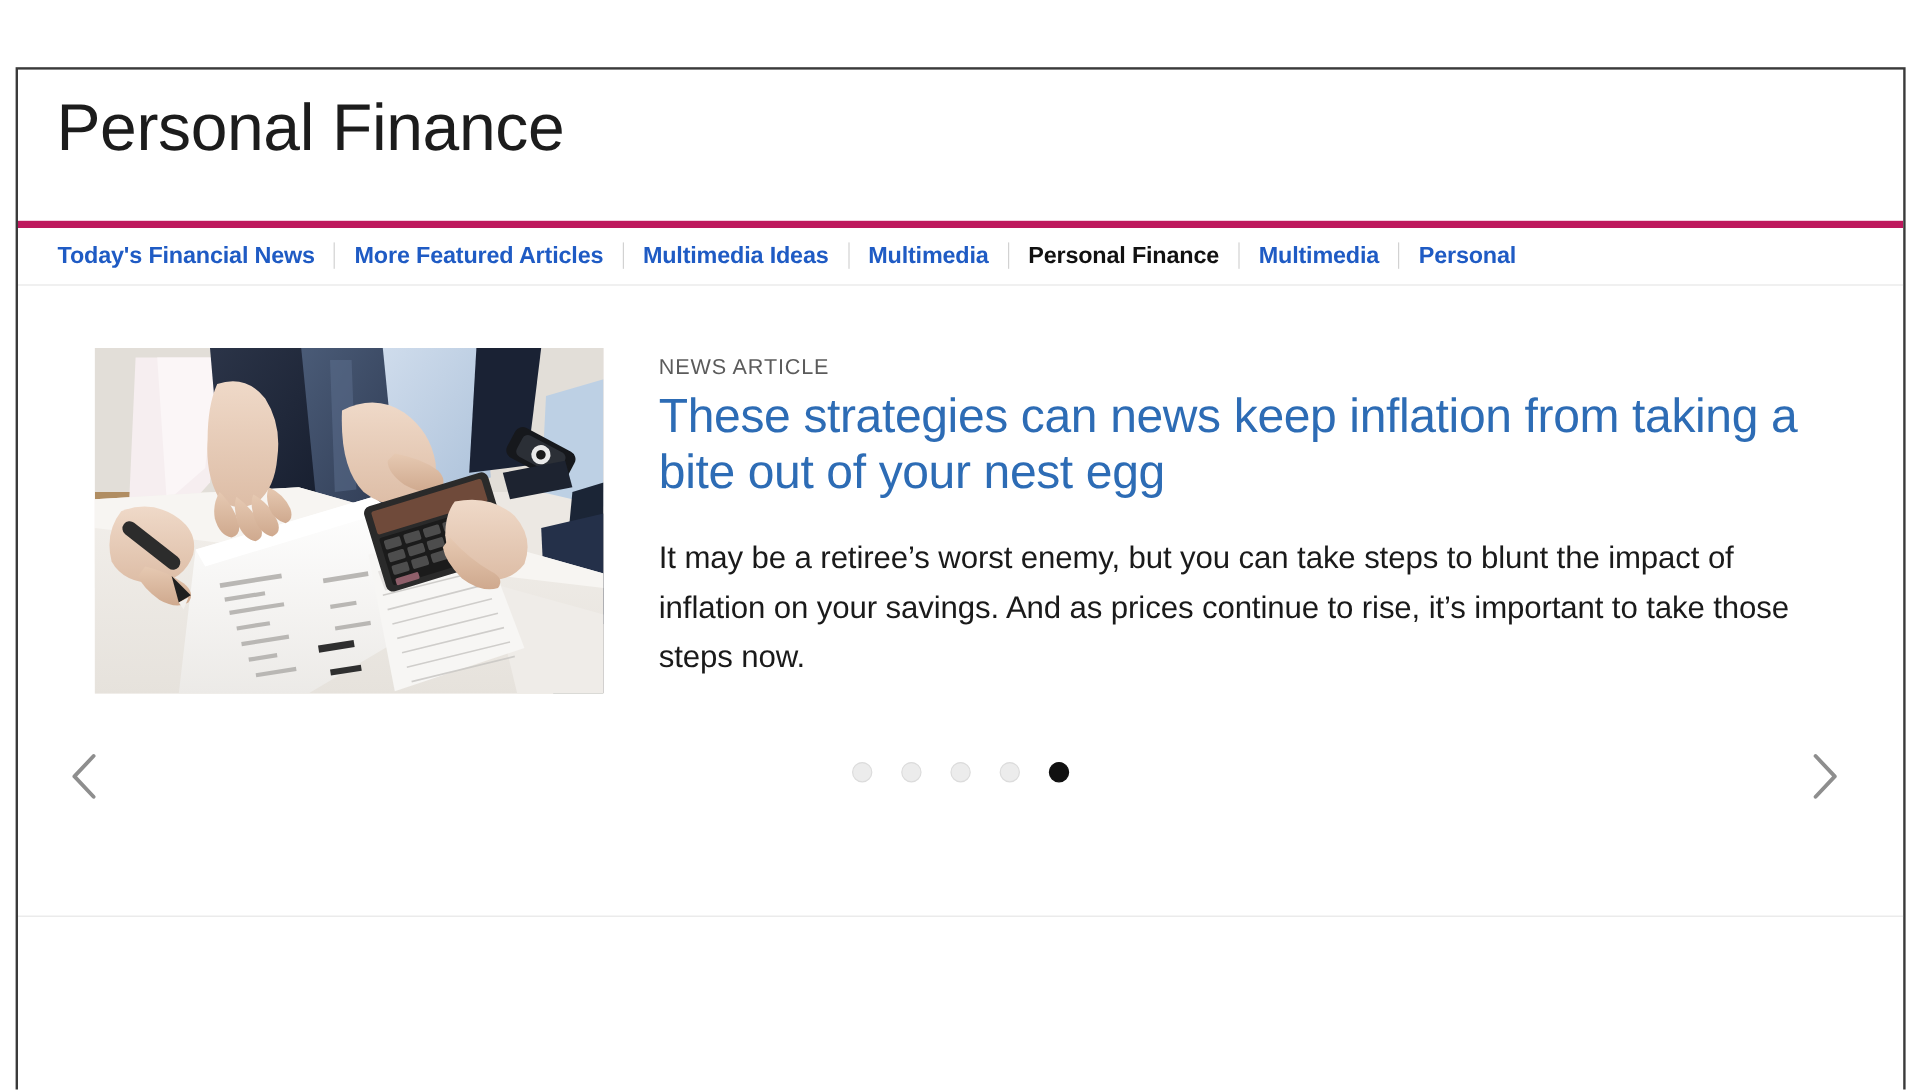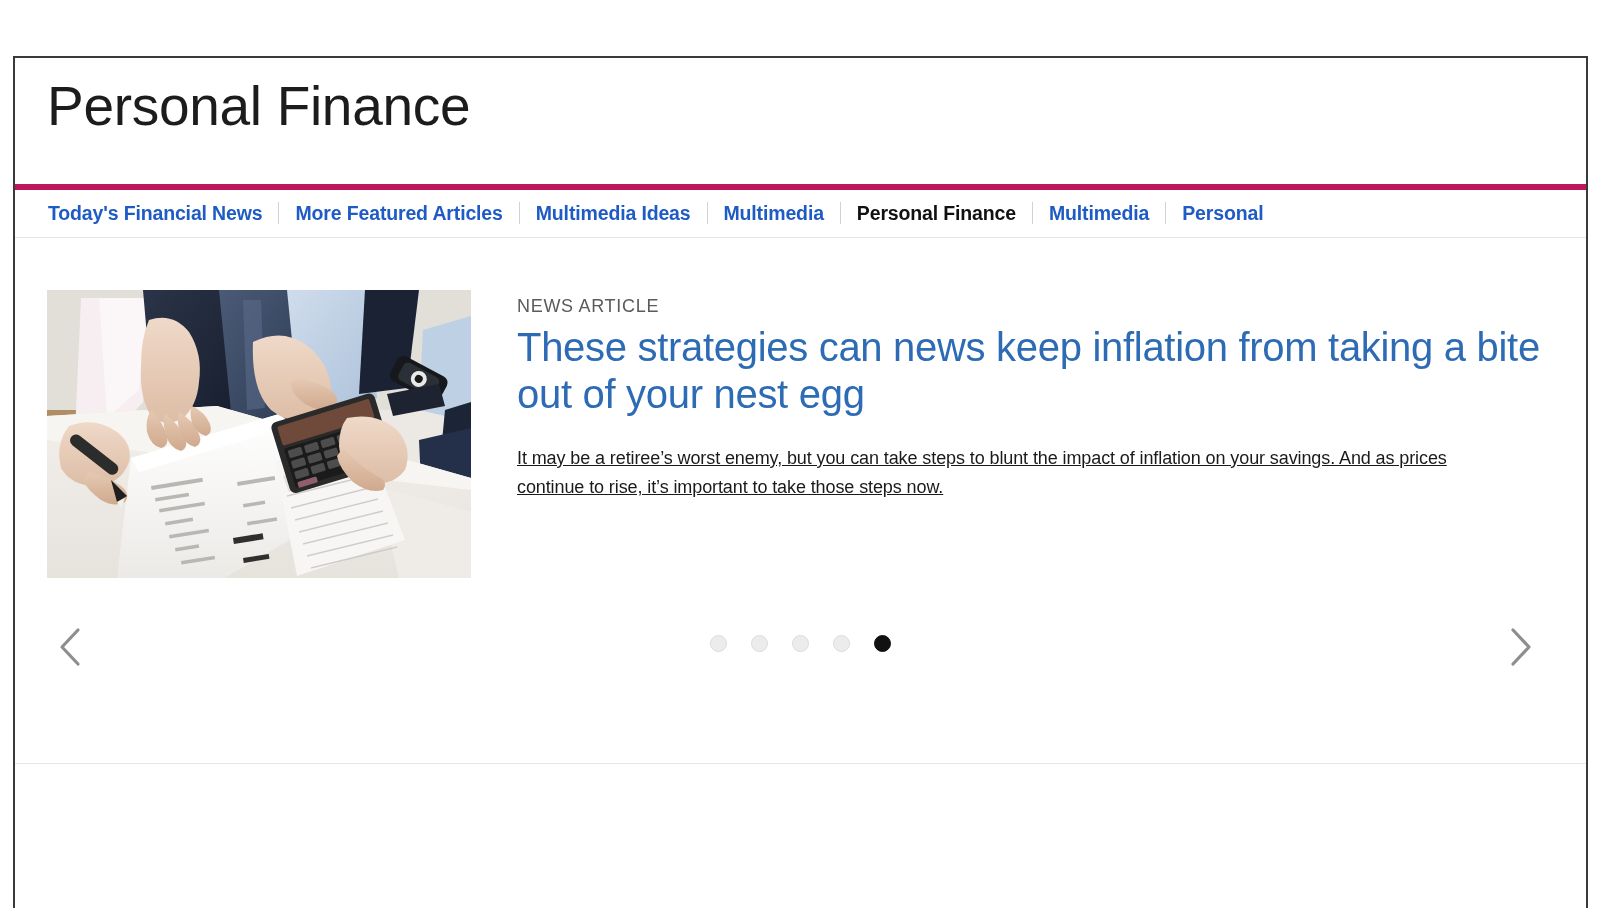--- a/index.html
+++ b/index.html
@@ -98,20 +98,21 @@
     height: 22px;
     background: #d2d2d2;
     margin: 0 15px;
     flex: none;
   }
 
   
   .carousel {
     position: relative;
     height: 548px;
+    padding-left: 32px;
   }
 
   .article {
     display: flex;
     padding: 52px 40px 0 32px;
   }
 
   .thumb {
     width: 424px;
     height: 288px;
@@ -153,27 +154,26 @@
   .byline {
     margin: 9px 0 0 0;
     font-size: 17px;
     letter-spacing: 0.35px;
     color: #2a2a2a;
     font-weight: 400;
   }
 
   .summary {
     margin: 26px 0 0 0;
-    font-size: 18px;
+    font-size: 26px;
     font-weight: 300;
     line-height: 1.6;
     color: #1a1a1a;
     letter-spacing: -0.1px;
     max-width: 975px;
-    text-decoration: underline;
   }
 
   
   .arrow {
     position: absolute;
     top: 382px;
     width: 54px;
     height: 54px;
     display: flex;
     align-items: center;

